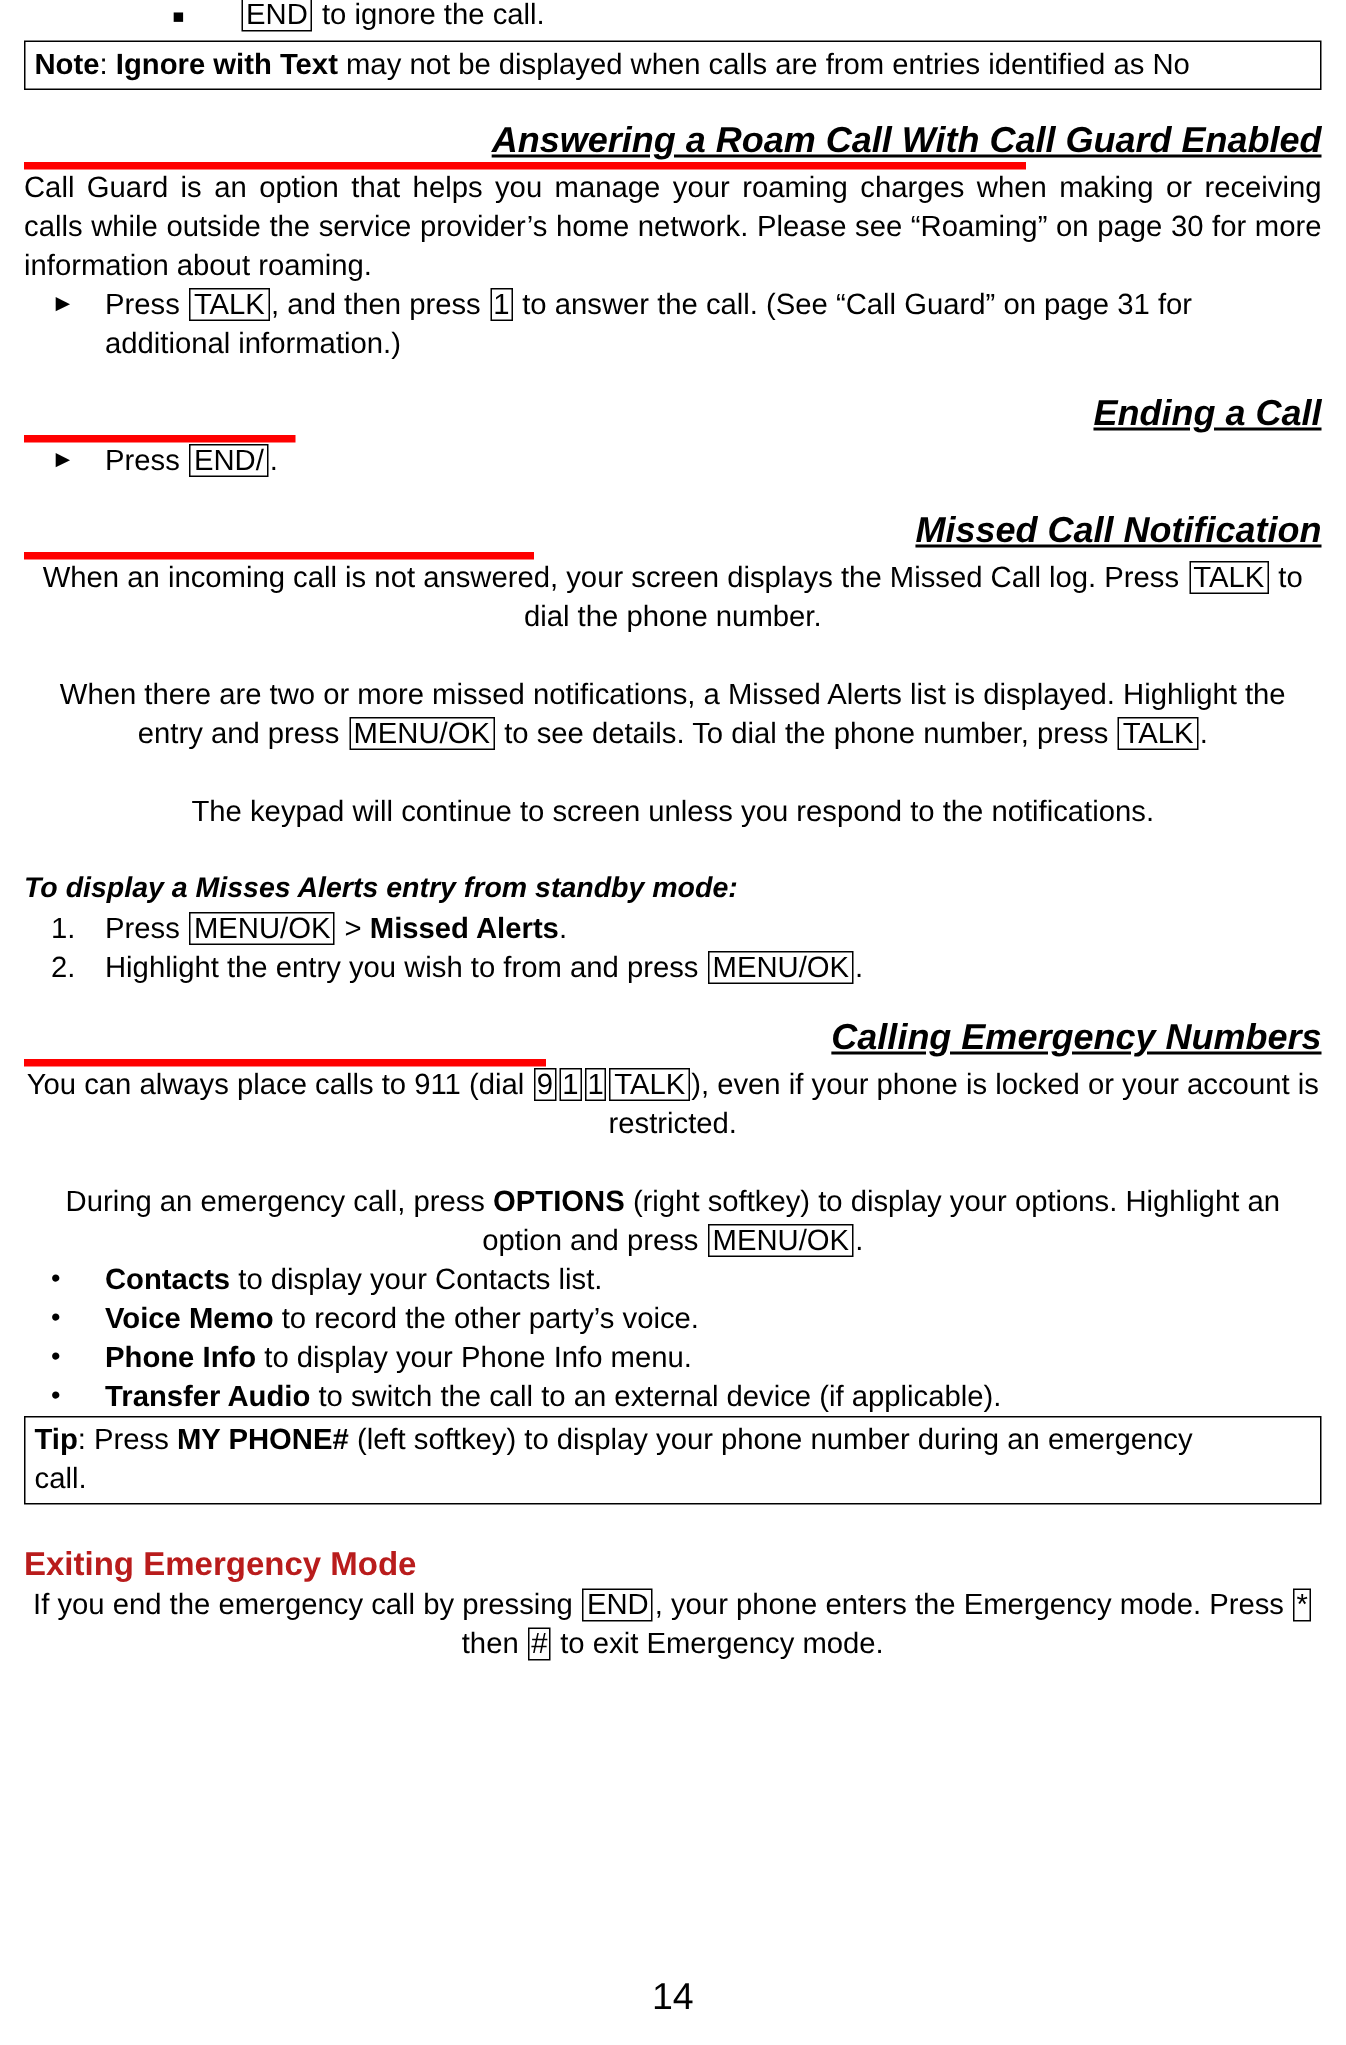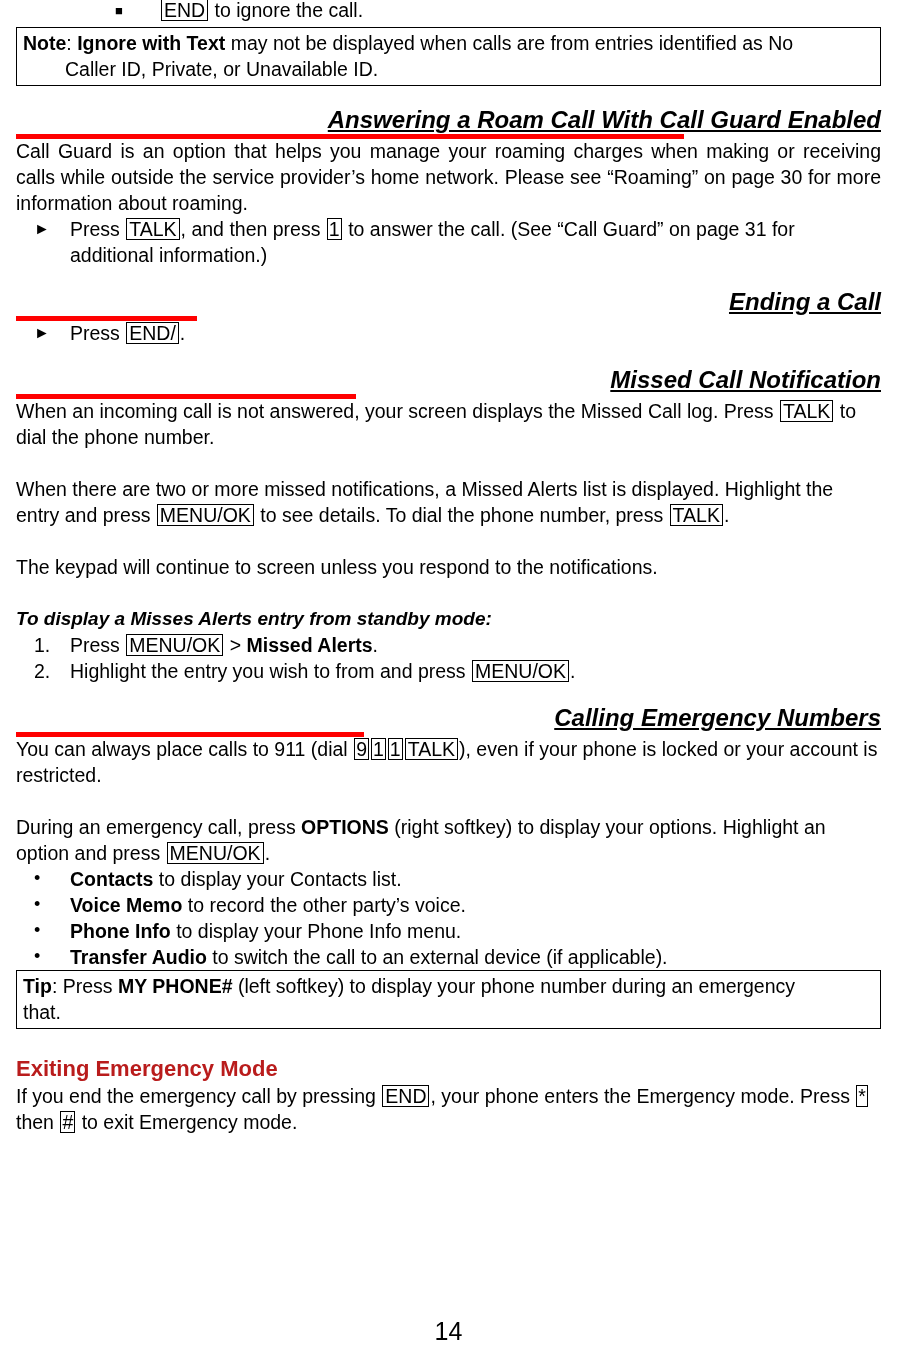--- a/index.html
+++ b/index.html
@@ -21,21 +21,21 @@
     height: 1363px;
     box-sizing: border-box;
     padding: 0 16px;
   }
 
   
   .body-text {
     font-size: 19.5px;
     line-height: 26px;
     margin: 0;
-    text-align: left;
+    text-align: center;
   }
   .justify { text-align: justify; text-justify: inter-word; }
 
   
   .key {
     display: inline-block;
     border: 1.5px solid #000;
     padding: 0 2px;
     line-height: 20px;
     margin: 0 1px;
@@ -170,21 +170,20 @@
 <div class="page">
 
   <div class="sq-item" style="margin-top:-3px;">
     <span class="marker">■</span><span class="key">END</span><span> to ignore the call.</span>
   </div>
 
   <div class="sp-4"></div>
 
   <div class="callout">
     <span class="hang"><b>Note</b><span>: </span><b>Ignore with Text</b><span> may not be displayed when calls are from entries identified as No</span></span>
-    <span class="cont">Caller ID, Private, or Unavailable ID.</span>
   </div>
 
   <div class="sp-20"></div>
 
   <div class="sec-head-wrap">
     <span class="sec-head">Answering a Roam Call With Call Guard Enabled</span>
     <span class="redbar" style="width:668px;"></span>
   </div>
   <p class="body-text justify">Call Guard is an option that helps you manage your roaming charges when making or receiving calls while outside the service provider’s home network. Please see “Roaming” on page 30 for more information about roaming.</p>
   <div class="arrow-item">
@@ -247,21 +246,21 @@
   </div>
   <div class="dot-item">
     <span class="marker">•</span><b>Phone Info</b><span> to display your Phone Info menu.</span>
   </div>
   <div class="dot-item">
     <span class="marker">•</span><b>Transfer Audio</b><span> to switch the call to an external device (if applicable).</span>
   </div>
 
   <div class="callout">
     <span><b>Tip</b><span>: Press </span><b>MY PHONE#</b><span> (left softkey) to display your phone number during an emergency</span></span>
-    <span style="display:block;">that.</span>
+    <span style="display:block;">call.</span>
   </div>
 
   <div class="sp-26"></div>
 
   <p class="red-head">Exiting Emergency Mode</p>
   <p class="body-text"><span>If you end the emergency call by pressing </span><span class="key">END</span><span>, your phone enters the Emergency mode. Press </span><span class="key tight">*</span><span> then </span><span class="key tight">#</span><span> to exit Emergency mode.</span></p>
 
   <div class="page-number">14</div>
 
 </div>

